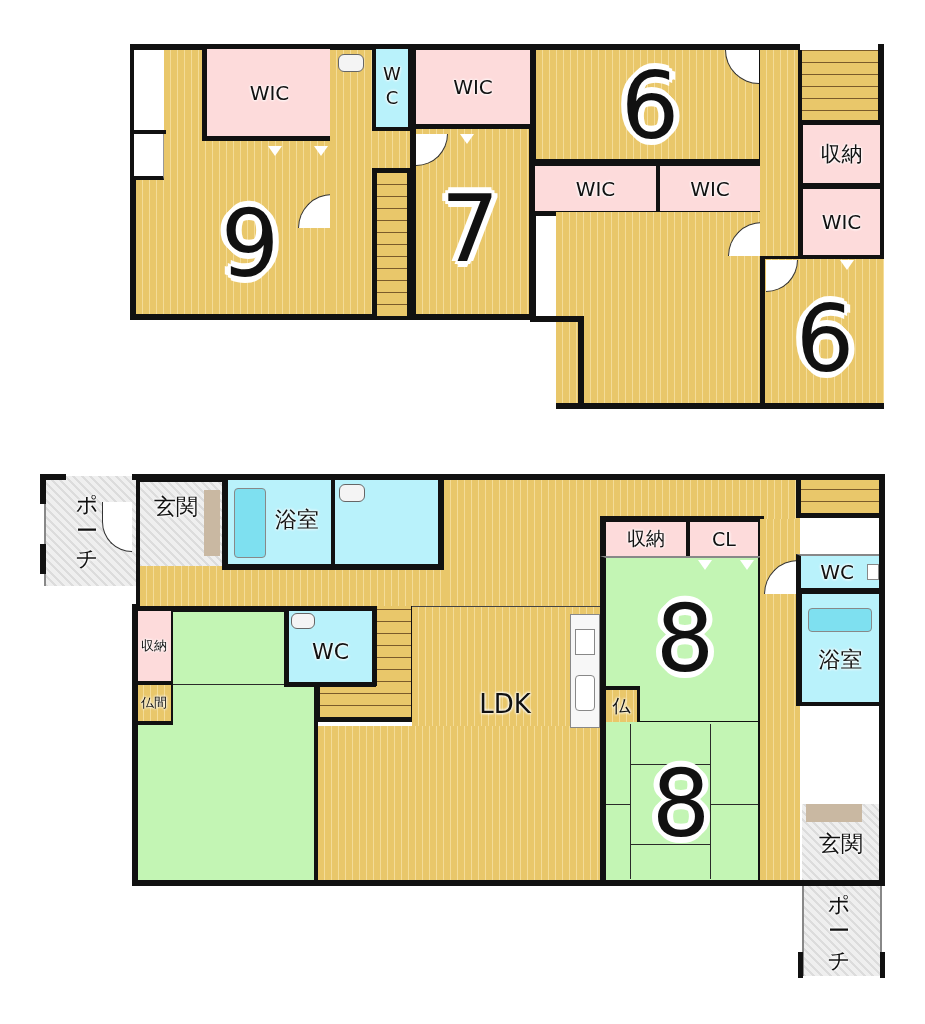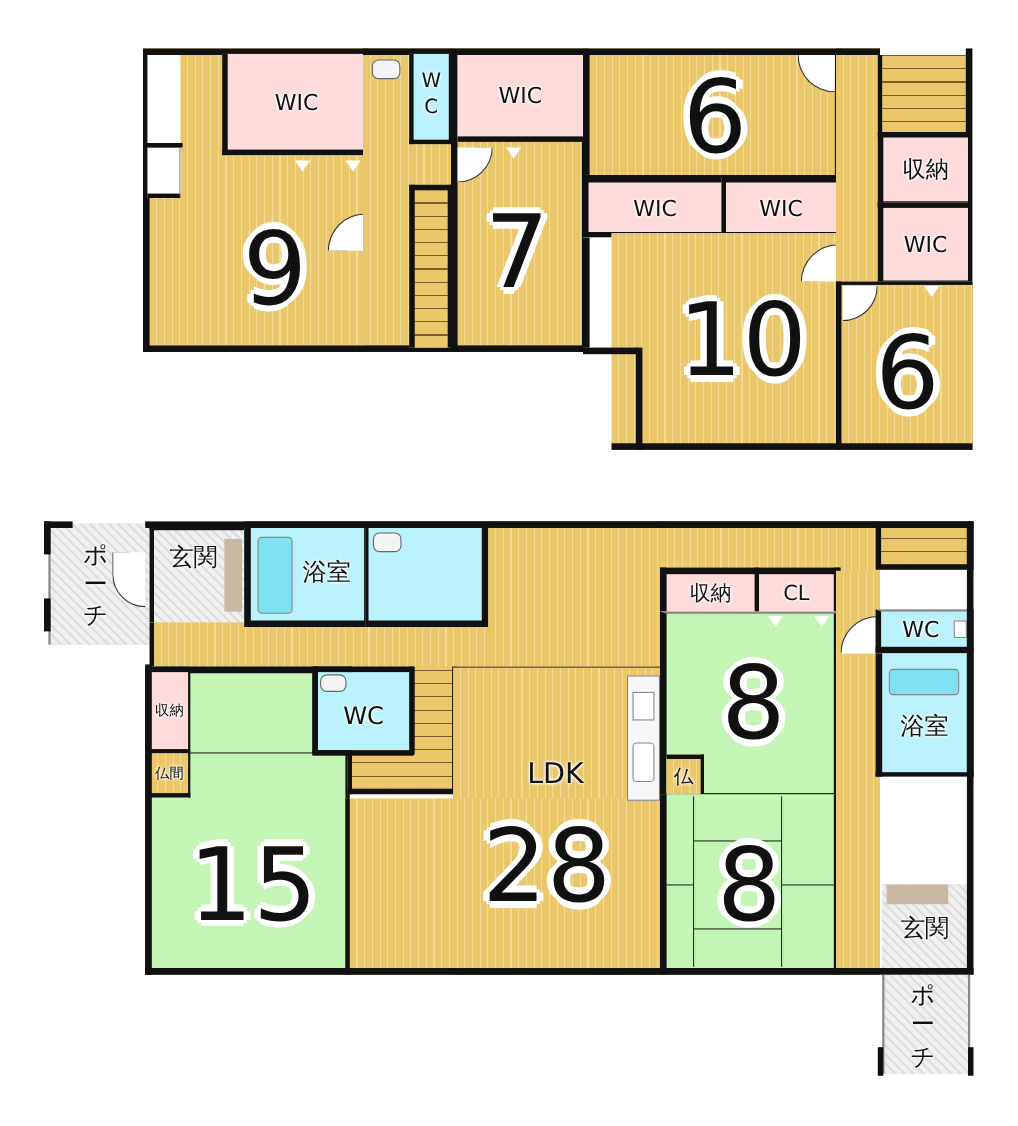--- a/index.html
+++ b/index.html
@@ -68,21 +68,20 @@
     <div class="abs lbl" style="left:0;top:0;width:100%;height:100%;font-size:20px;">WIC</div>
   </div>
   <div class="abs tri" style="left:442px;top:176px;"></div>
   <div class="abs tri" style="left:490px;top:176px;"></div>
 
   <div class="abs white" style="left:400px;top:172px;width:30px;height:100px;border-left:6px solid #111;"></div>
   <div class="abs wood" style="left:426px;top:168px;width:209px;height:197px;border-right:5px solid #111;border-bottom:6px solid #111;"></div>
   <div class="abs wall" style="left:400px;top:272px;width:50px;height:6px;"></div>
   <div class="abs wall" style="left:448px;top:272px;width:6px;height:93px;"></div>
   <div class="abs door-arc" style="left:598px;top:178px;width:34px;height:34px;border-radius:34px 0 0 0;border-right:none;border-bottom:none;"></div>
-  <div class="abs lbl big" style="left:460px;top:210px;width:170px;height:110px;font-size:92px;">10</div>
 
   <div class="abs wood" style="left:630px;top:0;width:40px;height:215px;border-top:6px solid #111;"></div>
   <div class="abs stairs" style="left:668px;top:6px;width:80px;height:72px;border-left:4px solid #111;"></div>
   <div class="abs wall" style="left:748px;top:0;width:6px;height:365px;"></div>
   <div class="abs pink" style="left:668px;top:76px;width:82px;height:68px;border:5px solid #111;border-right:none;">
     <div class="abs lbl" style="left:0;top:0;width:100%;height:100%;font-size:21px;">収納</div>
   </div>
   <div class="abs pink" style="left:668px;top:140px;width:82px;height:76px;border:5px solid #111;border-right:none;">
     <div class="abs lbl" style="left:0;top:0;width:100%;height:100%;font-size:20px;">WIC</div>
   </div>
@@ -132,21 +131,20 @@
   <div class="abs pink" style="left:97px;top:137px;width:34px;height:70px;">
     <div class="abs lbl" style="left:0;top:0;width:100%;height:100%;font-size:13px;">収納</div>
   </div>
   <div class="abs wall" style="left:97px;top:207px;width:36px;height:4px;"></div>
   <div class="abs wood" style="left:97px;top:211px;width:34px;height:36px;">
     <div class="abs lbl" style="left:0;top:0;width:100%;height:100%;font-size:13px;">仏間</div>
   </div>
   <div class="abs wall" style="left:97px;top:247px;width:36px;height:4px;"></div>
   <div class="abs wall" style="left:131px;top:137px;width:2px;height:114px;"></div>
   <div class="abs" style="left:133px;top:210px;width:140px;height:1px;background:#2a2a2a;"></div>
-  <div class="abs lbl big" style="left:110px;top:270px;width:160px;height:120px;font-size:92px;">15</div>
 
   <div class="abs aqua" style="left:244px;top:132px;width:92px;height:80px;border:5px solid #111;">
     <div class="abs" style="left:4px;top:4px;width:24px;height:16px;border:1px solid #666;border-radius:6px;background:#f4f4f4;"></div>
     <div class="abs" style="left:58px;top:4px;width:18px;height:34px;border:1px solid #888;border-radius:6px 6px 10px 10px;background:#fff;"></div>
     <div class="abs lbl" style="left:0;top:30px;width:70px;height:36px;font-size:22px;">WC</div>
   </div>
 
   <div class="abs stairs" style="left:276px;top:132px;width:100px;height:116px;border-right:5px solid #111;border-bottom:5px solid #111;border-left:4px solid #111;"></div>
   <div class="abs aqua" style="left:249px;top:137px;width:83px;height:71px;">
     <div class="abs" style="left:2px;top:2px;width:24px;height:16px;border:1px solid #666;border-radius:6px;background:#f4f4f4;"></div>
@@ -158,21 +156,20 @@
   <div class="abs wall" style="left:244px;top:208px;width:92px;height:5px;"></div>
 
   <div class="abs wood" style="left:372px;top:132px;width:192px;height:280px;border-bottom:6px solid #111;border-top:1px solid #444;"></div>
   <div class="abs wood" style="left:274px;top:252px;width:290px;height:160px;border-bottom:6px solid #111;border-left:4px solid #111;"></div>
   <div class="abs" style="left:530px;top:140px;width:30px;height:114px;background:#f7f7f7;border:1px solid #888;">
     <div class="abs" style="left:4px;top:14px;width:20px;height:26px;border:1px solid #888;background:#fff;"></div>
     <div class="abs" style="left:4px;top:60px;width:20px;height:36px;border:1px solid #888;border-radius:4px;background:#fff;"></div>
   </div>
   <div class="abs wall" style="left:560px;top:45px;width:6px;height:367px;"></div>
   <div class="abs lbl" style="left:408px;top:212px;width:80px;height:36px;font-size:26px;padding-left:34px;">LDK</div>
-  <div class="abs lbl big" style="left:372px;top:258px;width:170px;height:110px;font-size:92px;">28</div>
 
   <div class="abs pink" style="left:560px;top:42px;width:90px;height:40px;border-top:6px solid #111;border-left:6px solid #111;border-right:4px solid #111;">
     <div class="abs lbl" style="left:0;top:0;width:100%;height:100%;font-size:19px;">収納</div>
   </div>
   <div class="abs pink" style="left:650px;top:42px;width:74px;height:40px;border-top:6px solid #111;border-right:6px solid #111;">
     <div class="abs lbl" style="left:0;top:0;width:100%;height:100%;font-size:19px;">CL</div>
   </div>
   <div class="abs tatami" style="left:560px;top:82px;width:164px;height:170px;border-left:6px solid #111;border-right:6px solid #111;border-bottom:5px solid #111;border-top:2px solid #888;"></div>
   <div class="abs tri" style="left:658px;top:86px;"></div>
   <div class="abs tri" style="left:700px;top:86px;"></div>

